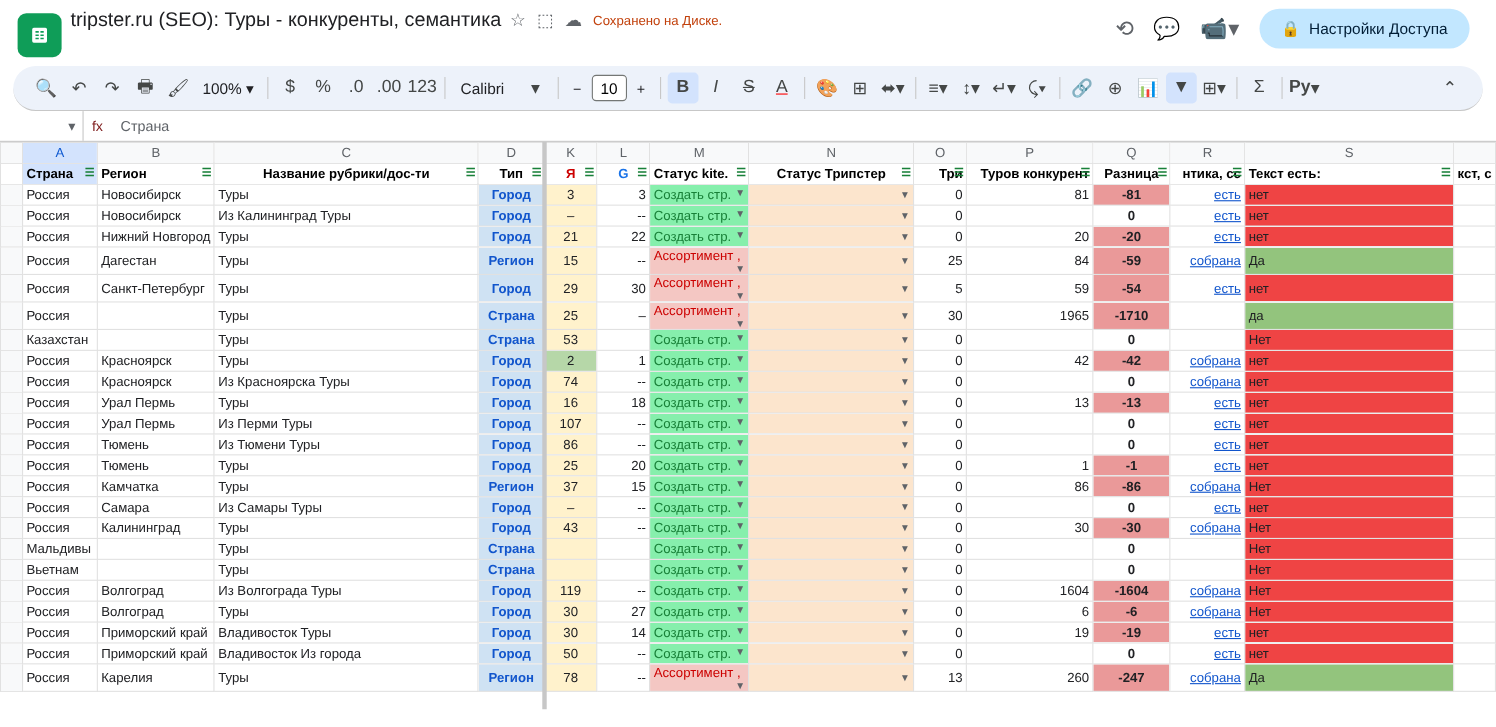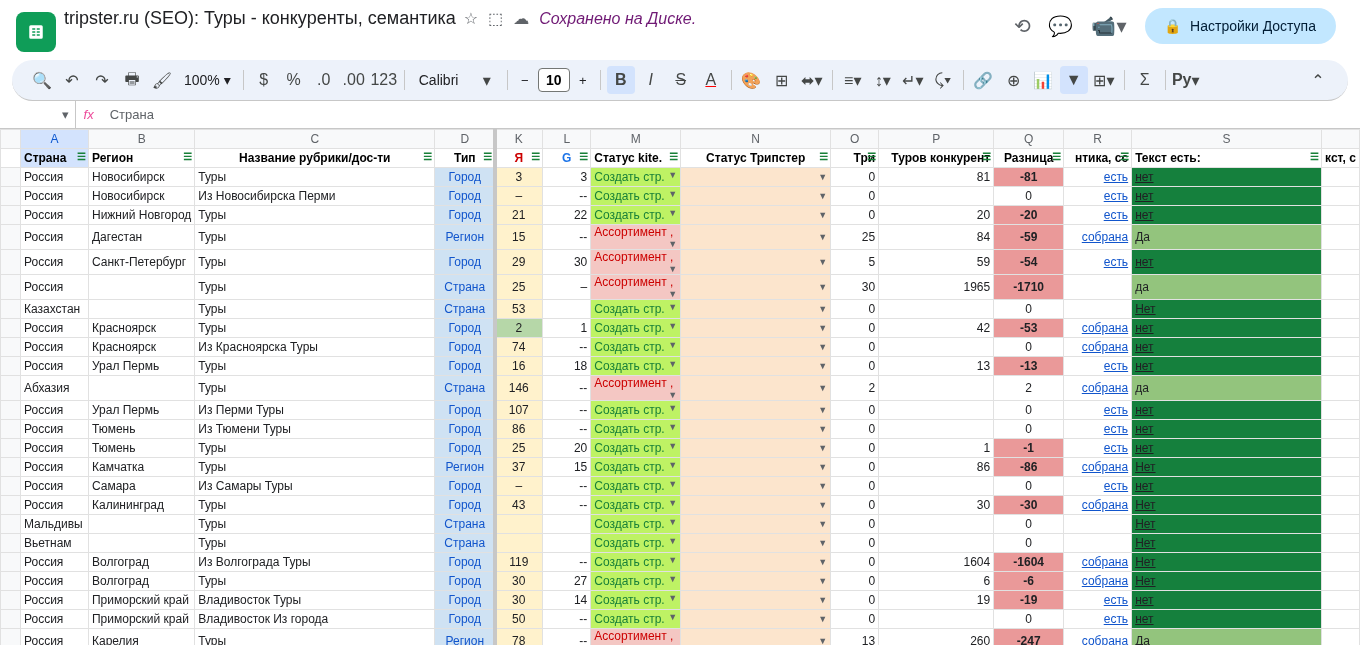--- a/index.html
+++ b/index.html
@@ -3,64 +3,64 @@
 <meta charset="utf-8">
 <style>
 * { box-sizing: border-box; margin: 0; padding: 0; }
 body { font-family: Arial, sans-serif; font-size: 13px; color: #202124; background: #fff; overflow: hidden; width: 1360px; height: 661px; }
 .header { padding: 8px 16px 0 16px; display: flex; align-items: flex-start; gap: 8px; }
 .logo { width: 40px; height: 40px; background: #0f9d58; border-radius: 8px; display: flex; align-items: center; justify-content: center; color: #fff; font-size: 20px; flex-shrink: 0; margin-top: 4px; }
 .title-area { flex: 1; }
 .title-row { display: flex; align-items: center; gap: 8px; }
 .doc-title { font-size: 18px; color: #202124; }
 .title-icons { display: flex; gap: 10px; color: #5f6368; font-size: 16px; align-items: center; }
-.saved-text { color: #701a75; font-size: 16px; font-style: italic; }
+.saved-text { color: #c2410c; font-size: 12px; }
 .menus { display: flex; gap: 2px; margin-top: 2px; }
 .menu-item { padding: 4px 7px; font-size: 14px; color: #202124; cursor: pointer; border-radius: 4px; }
 .header-right { display: flex; align-items: center; gap: 18px; padding-right: 8px; }
 .header-icon { color: #5f6368; font-size: 20px; cursor: pointer; }
 .share-btn { background: #c2e7ff; color: #001d35; padding: 10px 20px; border-radius: 40px; border: none; font-size: 14px; cursor: pointer; display: flex; align-items: center; gap: 8px; }
 .toolbar { display: flex; align-items: center; gap: 2px; padding: 6px 16px; border-bottom: 1px solid #c7c7c7; background: #edf2fa; border-radius: 24px; margin: 8px 12px 0 12px; }
 .tb-btn { width: 28px; height: 28px; display: flex; align-items: center; justify-content: center; border-radius: 4px; cursor: pointer; color: #444746; font-size: 16px; }
 .tb-btn.active { background: #d3e3fd; }
 .tb-sep { width: 1px; height: 20px; background: #c7c7c7; margin: 0 4px; }
 .zoom { padding: 0 6px; font-size: 14px; }
 .font-name { padding: 0 8px; font-size: 14px; min-width: 60px; }
 .font-size-box { display: flex; align-items: center; gap: 2px; }
-.fs-input { width: 32px; height: 24px; text-align: center; border: 1px solid #747775; border-radius: 4px; font-size: 14px; font-weight: bold; }
+.fs-input { width: 32px; height: 24px; text-align: center; border: 1px solid #747775; border-radius: 4px; font-size: 14px; }
 .fs-btn { width: 22px; height: 22px; display: flex; align-items: center; justify-content: center; cursor: pointer; }
 .toolbar-right { margin-left: auto; }
 .name-box-row { display: flex; align-items: center; border-bottom: 1px solid #c7c7c7; height: 28px; }
 .name-box { width: 56px; padding: 0 8px; font-size: 13px; text-align: right; border-right: none; }
 .name-dd { color: #5f6368; padding: 0 6px; cursor: pointer; border-right: 1px solid #c7c7c7; height: 100%; display: flex; align-items: center; }
-.fx { font-style: italic; color: #ec4899; padding: 0 8px; font-size: 13px; }
+.fx { color: #7f1d1d; padding: 0 8px; font-size: 13px; }
 .formula-input { flex: 1; padding: 0 8px; font-size: 13px; color: #5f6368; border: none; outline: none; }
 .sheet { overflow: auto; height: calc(661px - 145px); position: relative; }
 table { border-collapse: collapse; table-layout: fixed; }
 th, td { border: 1px solid #e1e1e1; height: 19px; font-size: 12px; padding: 0 3px; overflow: hidden; white-space: nowrap; text-overflow: clip; }
 th { background: #f8f9fa; color: #5f6368; font-weight: normal; text-align: center; position: sticky; top: 0; z-index: 2; }
 th.selected { background: #d3e3fd; color: #0b57d0; }
 .rownum { background: #f8f9fa; color: #5f6368; text-align: center; width: 20px; font-size: 11px; position: sticky; left: 0; }
 .hdr-row td { background: #fff; font-weight: bold; color: #000; position: relative; }
 .hdr-row .col-a { background: #d3e3fd; }
 .filter-icon { position: absolute; right: 2px; top: 2px; font-size: 10px; color: #188038; }
-.c-green { background: #bef264; }
+.c-green { background: #86efac; }
 .c-blue { background: #cfe2f3; color: #1155cc; }
 .c-yellow { background: #fff2cc; text-align: center; }
 .c-lgreen { background: #b6d7a8; text-align: center; }
 .c-dgreen { background: #93c47d; }
-.c-pink { background: #15803d; text-decoration: underline; }
+.c-pink { background: #ef4444; }
 .c-ltpink { background: #fce5cd; }
 .c-red { background: #ea9999; font-weight: bold; text-align: center; }
 .c-orange { background: #f4c7c3; }
 .c-center { text-align: center; }
 .c-right { text-align: right; }
 .link { color: #1155cc; text-decoration: underline; cursor: pointer; }
 .dd-arrow { float: right; color: #5f6368; font-size: 9px; }
-.c-bold { font-weight: normal; }
+.c-bold { font-weight: bold; }
 .split-line { position: absolute; left: 493px; top: 0; bottom: 0; width: 4px; background: #c7c7c7; z-index: 5; pointer-events: none; }
 svg { width: 18px; height: 18px; }
 </style>
 </head>
 <body>
 
 <div class="header">
   <div class="logo">
     <svg viewBox="0 0 24 24" fill="#fff">
         <path d="M19 3H5a2 2 0 00-2 2v14a2 2 0 002 2h14a2 2 0 002-2V5a2 2 0 00-2-2zm-8 14H7v-2h4v2zm0-4H7v-2h4v2zm0-4H7V7h4v2zm6 8h-4v-2h4v2zm0-4h-4v-2h4v2zm0-4h-4V7h4v2z"></path>
@@ -206,21 +206,21 @@
           <td class="c-right">81</td>
           <td class="c-red">-81</td>
           <td class="c-right"><span class="link">есть</span></td>
           <td class="c-pink">нет</td>
           <td></td>
         </tr>
         <tr>
           <td class="rownum"></td>
           <td>Россия</td>
           <td>Новосибирск</td>
-          <td>Из Новосибирска Перми</td>
+          <td>Из Калининград Туры</td>
           <td class="c-blue c-center c-bold">Город</td>
           <td class="c-yellow">–</td>
           <td class="c-right">--</td>
           <td class="c-green" style="color:#188038">Создать стр.<span class="dd-arrow">▼</span></td>
           <td class="c-ltpink">
             <span class="dd-arrow">▼</span>
           </td>
           <td class="c-right">0</td>
           <td class="c-right"></td>
           <td class="c-center c-bold">0</td>
@@ -330,21 +330,21 @@
           <td>Туры</td>
           <td class="c-blue c-center c-bold">Город</td>
           <td class="c-lgreen">2</td>
           <td class="c-right">1</td>
           <td class="c-green" style="color:#188038">Создать стр.<span class="dd-arrow">▼</span></td>
           <td class="c-ltpink">
             <span class="dd-arrow">▼</span>
           </td>
           <td class="c-right">0</td>
           <td class="c-right">42</td>
-          <td class="c-red">-53</td>
+          <td class="c-red">-42</td>
           <td class="c-right"><span class="link">собрана</span></td>
           <td class="c-pink">нет</td>
           <td></td>
         </tr>
         <tr>
           <td class="rownum"></td>
           <td>Россия</td>
           <td>Красноярск</td>
           <td>Из Красноярска Туры</td>
           <td class="c-blue c-center c-bold">Город</td>
@@ -371,39 +371,20 @@
           <td class="c-right">18</td>
           <td class="c-green" style="color:#188038">Создать стр.<span class="dd-arrow">▼</span></td>
           <td class="c-ltpink">
             <span class="dd-arrow">▼</span>
           </td>
           <td class="c-right">0</td>
           <td class="c-right">13</td>
           <td class="c-red">-13</td>
           <td class="c-right"><span class="link">есть</span></td>
           <td class="c-pink">нет</td>
-          <td></td>
-        </tr>
-        <tr>
-          <td class="rownum"></td>
-          <td>Абхазия</td>
-          <td></td>
-          <td>Туры</td>
-          <td class="c-blue c-center c-bold">Страна</td>
-          <td class="c-yellow">146</td>
-          <td class="c-right">--</td>
-          <td class="c-orange" style="color:#c00">Ассортимент ,<span class="dd-arrow">▼</span></td>
-          <td class="c-ltpink">
-            <span class="dd-arrow">▼</span>
-          </td>
-          <td class="c-right">2</td>
-          <td class="c-right"></td>
-          <td class="c-center c-bold">2</td>
-          <td class="c-right"><span class="link">собрана</span></td>
-          <td class="c-dgreen">да</td>
           <td></td>
         </tr>
         <tr>
           <td class="rownum"></td>
           <td>Россия</td>
           <td>Урал Пермь</td>
           <td>Из Перми Туры</td>
           <td class="c-blue c-center c-bold">Город</td>
           <td class="c-yellow">107</td>
           <td class="c-right">--</td>

